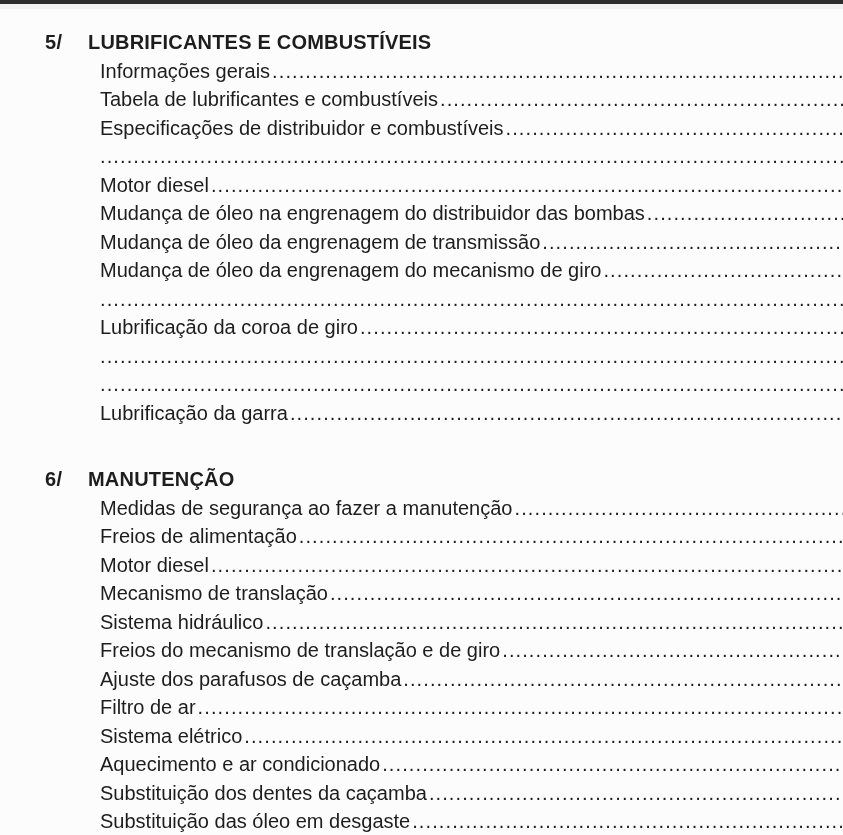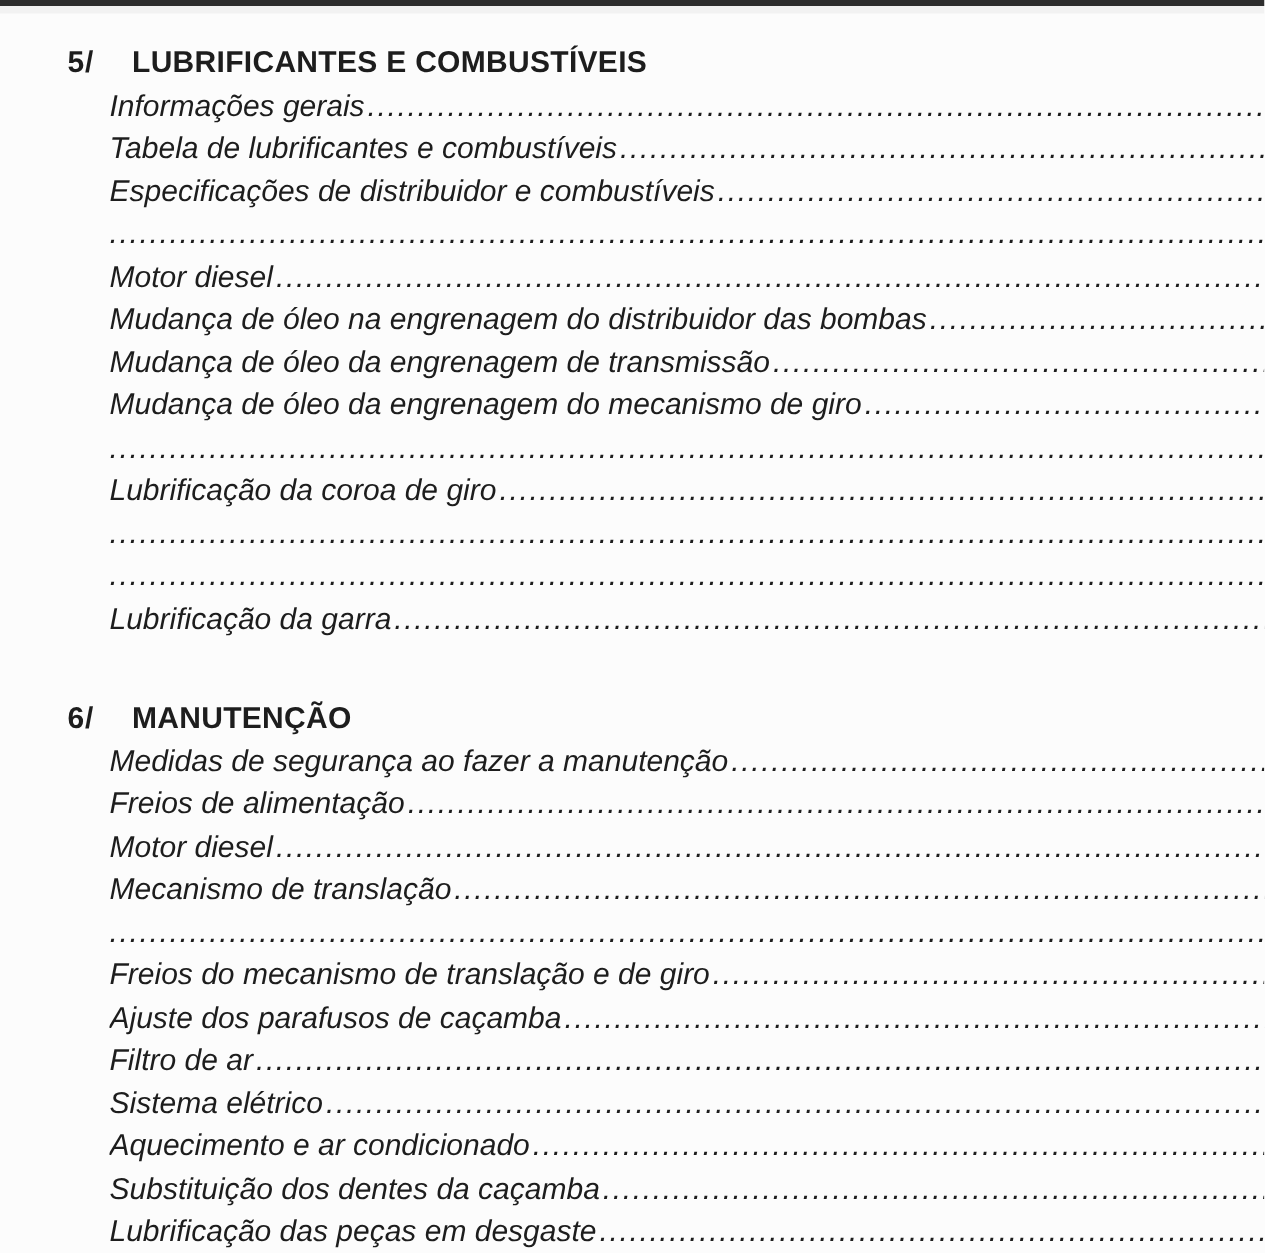--- a/index.html
+++ b/index.html
@@ -26,21 +26,21 @@
     font-size: 20px;
     line-height: 28.5px;
   }
 
   .section + .section { margin-top: 38px; }
 
   .section-header { display: flex; font-weight: bold; }
   .section-number { width: 43px; flex: 0 0 43px; letter-spacing: 0.5px; }
   .section-title  { white-space: nowrap; letter-spacing: 0.2px; }
 
-  .section-items { margin-left: 28px; font-style: italic; }
+  .section-items { margin-left: 55px; }
 
   .toc-row { display: flex; align-items: baseline; width: 100%; overflow: hidden; }
   .toc-label { white-space: nowrap; padding-right: 2px; }
   .toc-dots {
     flex: 1 1 auto;
     overflow: hidden;
     white-space: nowrap;
     letter-spacing: 1.1px;
     color: var(--text);
   }
@@ -141,20 +141,21 @@
     <span class="toc-label">Motor diesel</span>
     <span class="toc-dots">....................................................................................................................................................................................................................................................................</span>
   </div>
 
   <div class="toc-row">
     <span class="toc-label">Mecanismo de translação</span>
     <span class="toc-dots">....................................................................................................................................................................................................................................................................</span>
   </div>
 
   <div class="toc-row">
+    <span class="toc-label">Sistema hidráulico</span>
     <span class="toc-dots">....................................................................................................................................................................................................................................................................</span>
   </div>
 
   <div class="toc-row">
     <span class="toc-label">Freios do mecanismo de translação e de giro</span>
     <span class="toc-dots">....................................................................................................................................................................................................................................................................</span>
   </div>
 
   <div class="toc-row">
     <span class="toc-label">Ajuste dos parafusos de caçamba</span>
@@ -175,18 +176,18 @@
     <span class="toc-label">Aquecimento e ar condicionado</span>
     <span class="toc-dots">....................................................................................................................................................................................................................................................................</span>
   </div>
 
   <div class="toc-row">
     <span class="toc-label">Substituição dos dentes da caçamba</span>
     <span class="toc-dots">....................................................................................................................................................................................................................................................................</span>
   </div>
 
   <div class="toc-row">
-    <span class="toc-label">Lubrificação das peças em desgaste</span>
+    <span class="toc-label">Substituição das óleo em desgaste</span>
     <span class="toc-dots">....................................................................................................................................................................................................................................................................</span>
   </div>
 </div>
   </section>
 </main>
 
 </body></html>

